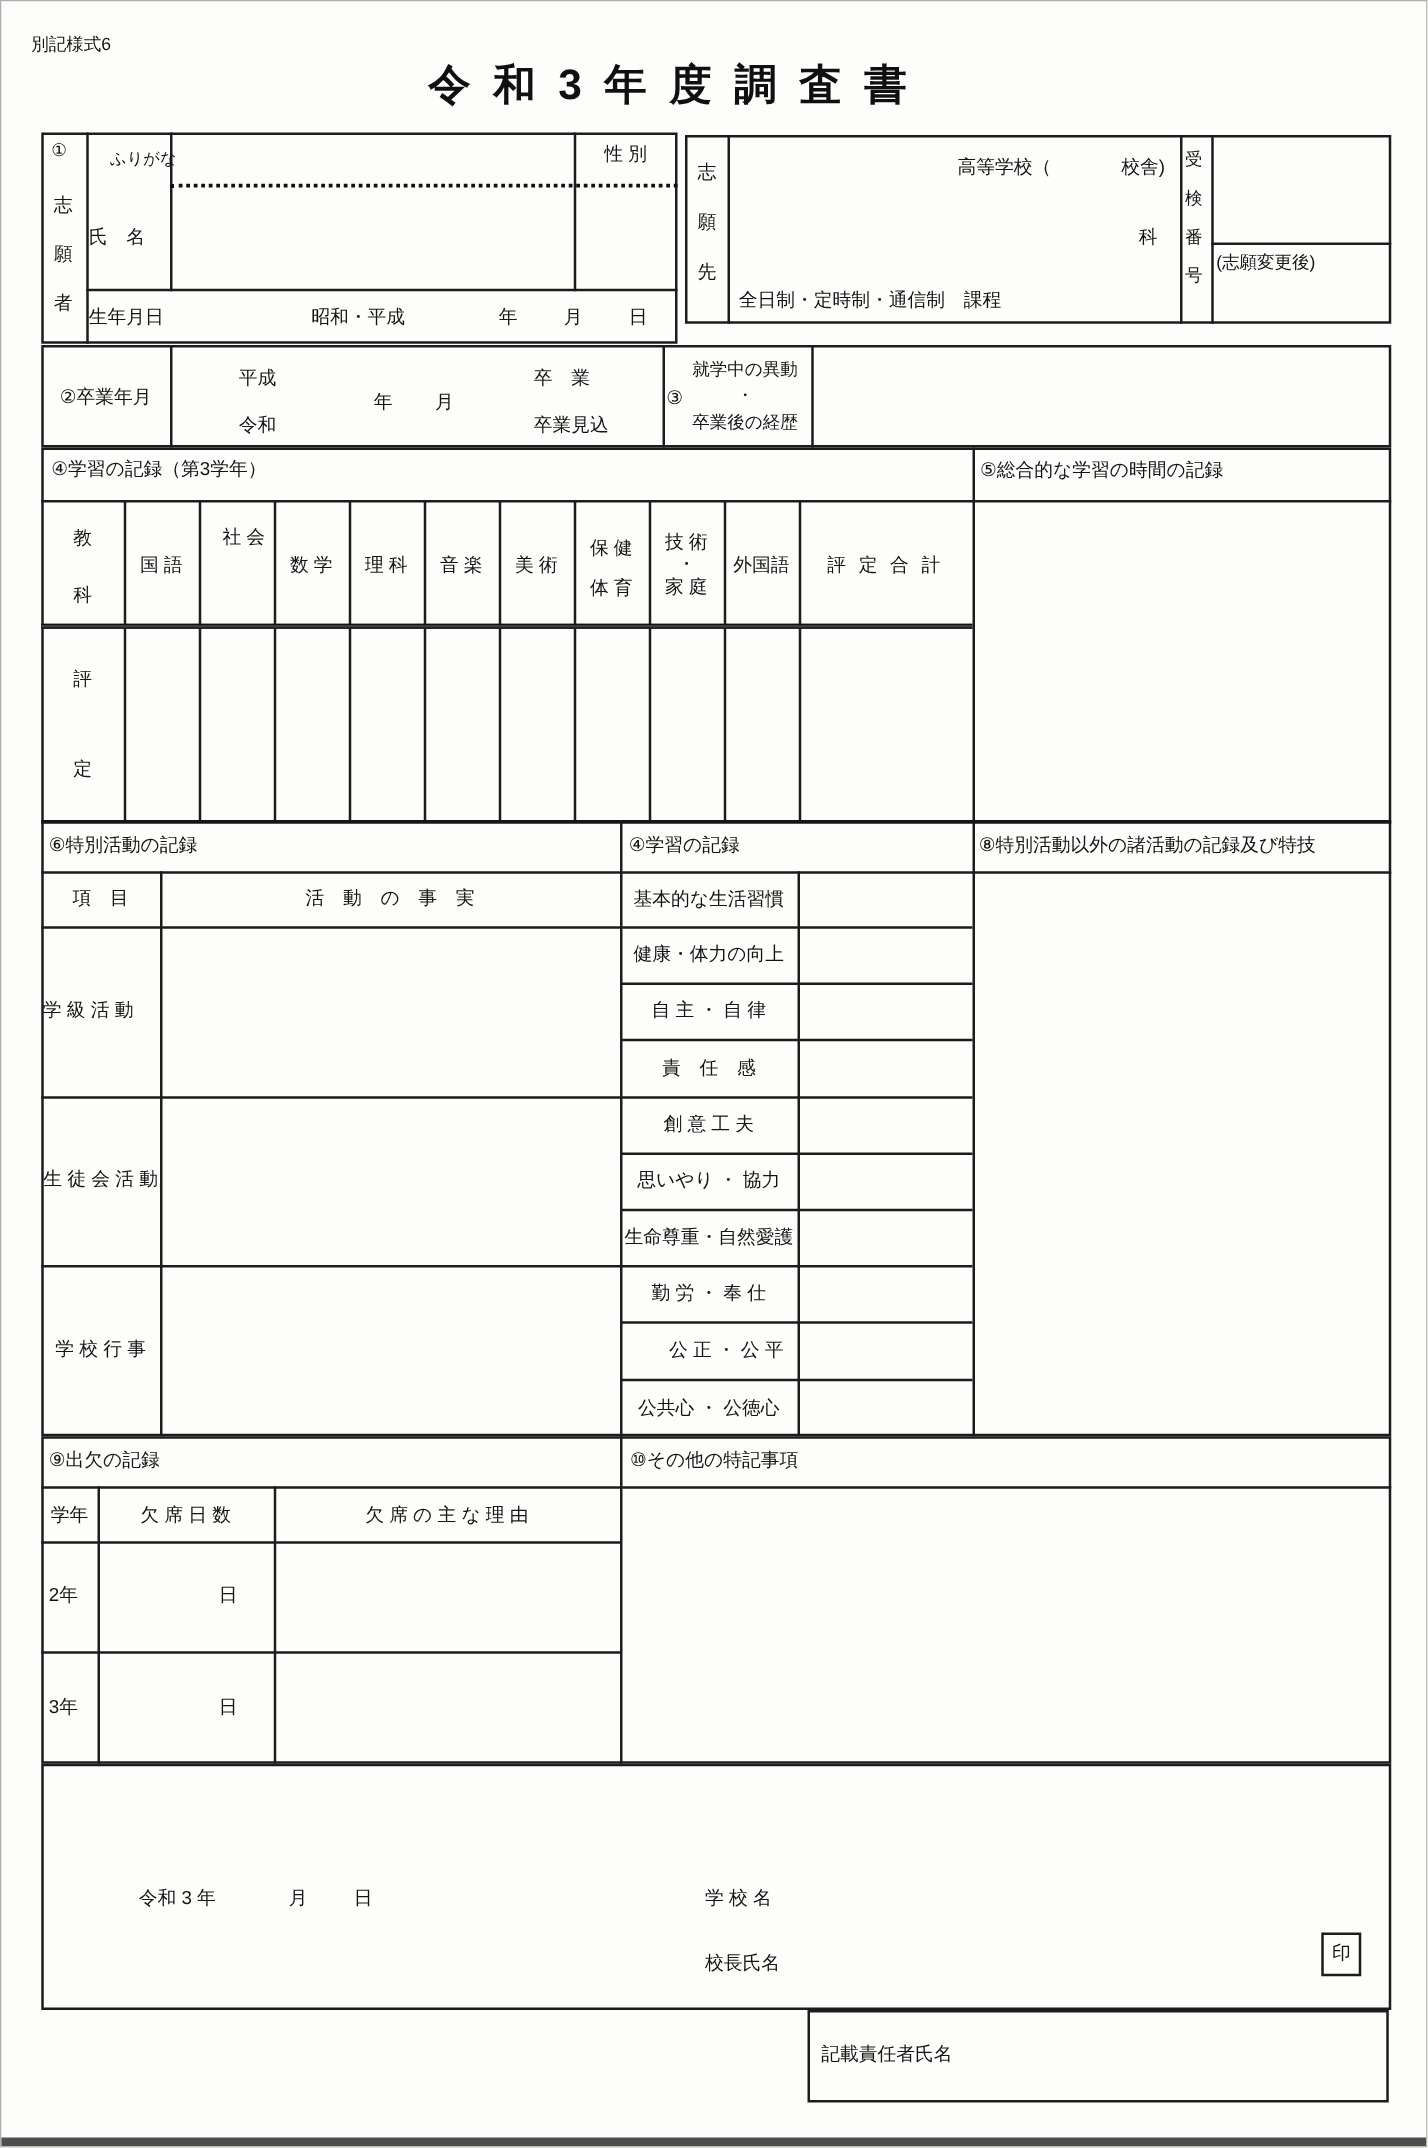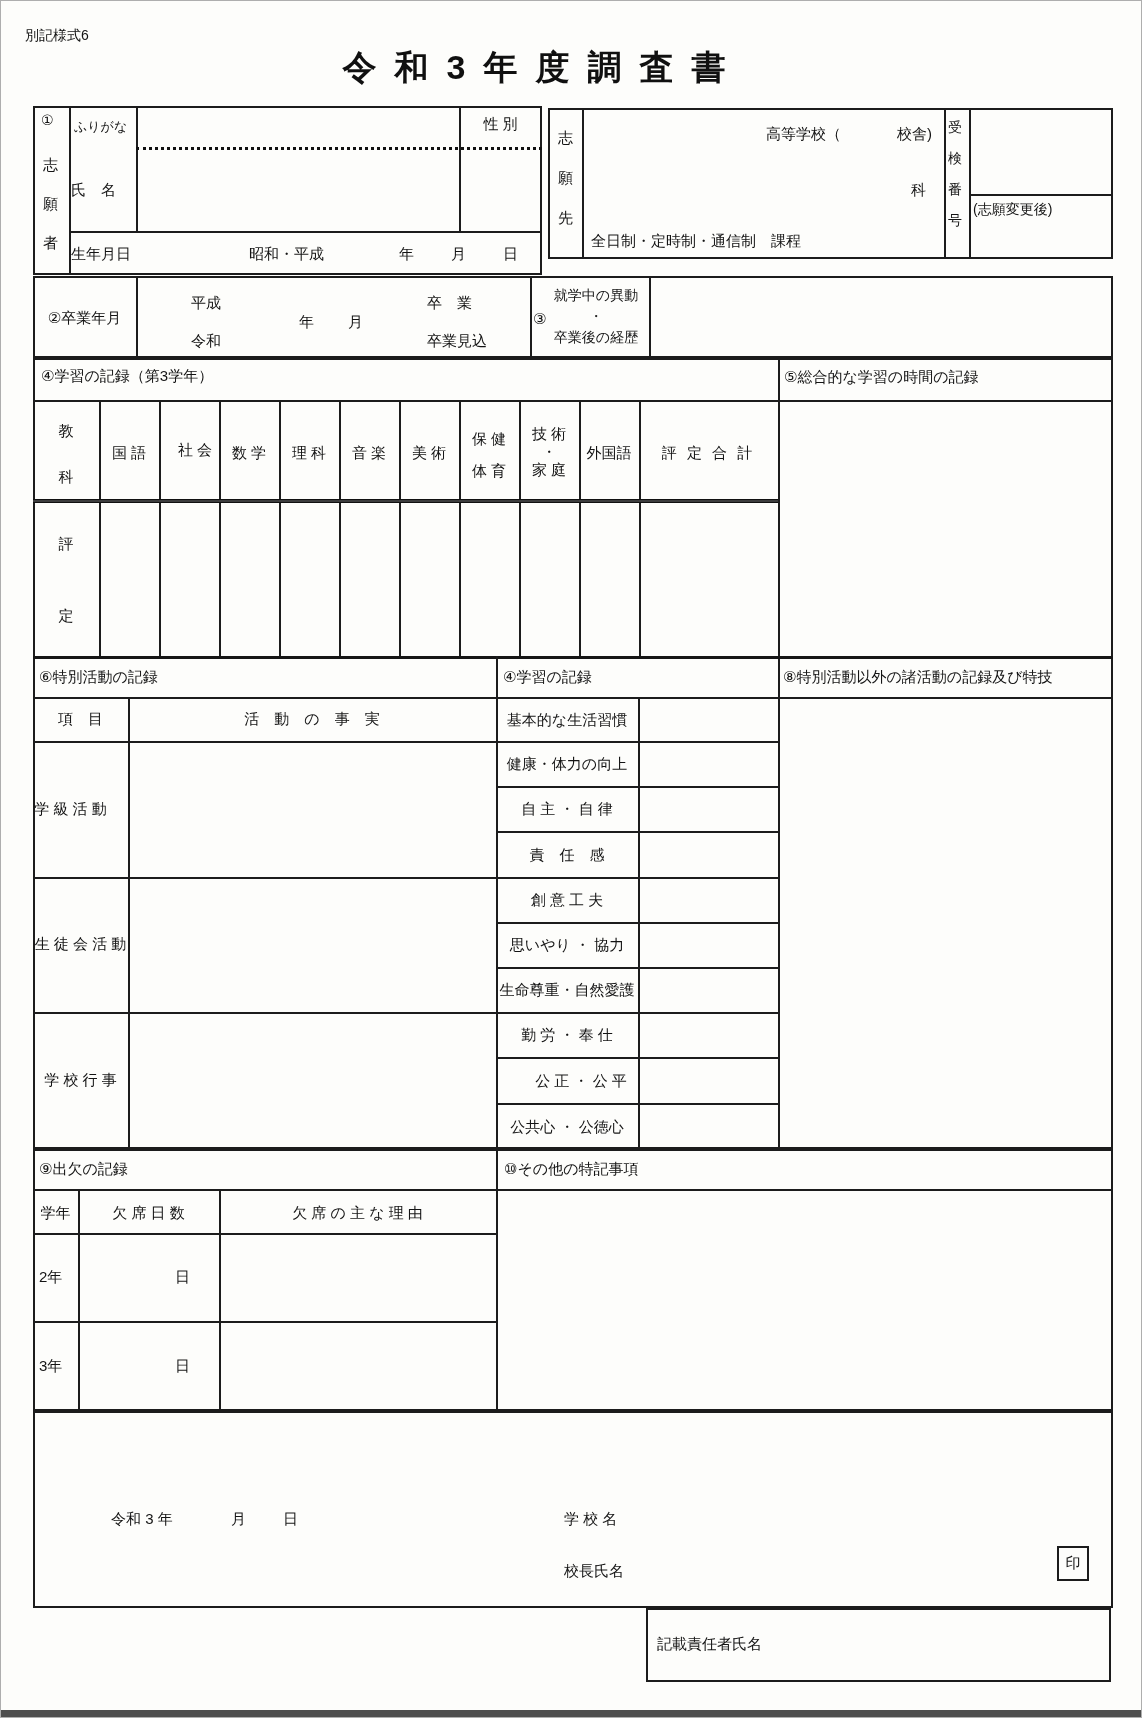--- a/index.html
+++ b/index.html
@@ -29,21 +29,21 @@
   <div class="box" style="left:32px;top:105px;width:509px;height:169px;"></div>
   <div class="vl" style="left:68px;top:105px;height:169px;"></div>
   <div class="vl" style="left:135px;top:105px;height:127px;"></div>
   <div class="vl" style="left:458px;top:105px;height:127px;"></div>
   <div class="hdot" style="left:135px;top:146px;width:406px;"></div>
   <div class="hl" style="left:68px;top:230px;width:473px;"></div>
   <span class="t t17" style="left:40px;top:111px;">①</span>
   <span class="t" style="left:42px;top:155px;">志</span>
   <span class="t" style="left:42px;top:194px;">願</span>
   <span class="t" style="left:42px;top:233px;">者</span>
-  <span class="t t13" style="left:73px;top:118px;">ふりがな</span>
+  <span class="t t13" style="left:87px;top:118px;">ふりがな</span>
   <div class="t" style="left:70px;top:180px;">氏　名</div>
   <div class="t c" style="left:458px;top:114px;width:83px;">性 別</div>
   <div class="t" style="left:70px;top:244px;">生年月日</div>
   <span class="t" style="left:248px;top:244px;">昭和・平成</span>
   <span class="t" style="left:398px;top:244px;">年</span>
   <span class="t" style="left:450px;top:244px;">月</span>
   <span class="t" style="left:502px;top:244px;">日</span>
 
   <div class="box" style="left:547px;top:107px;width:565px;height:151px;"></div>
   <div class="vl" style="left:581px;top:107px;height:151px;"></div>
@@ -97,21 +97,21 @@
   <div class="vl" style="left:578px;top:399px;height:256px;"></div>
   <div class="vl" style="left:638px;top:399px;height:256px;"></div>
   <div class="hl4" style="left:32px;top:498px;width:745px;"></div>
   <div class="hl3" style="left:32px;top:655px;width:1080px;"></div>
 
   <div class="t c" style="left:32px;top:421px;width:66px;">教</div>
   <div class="t c" style="left:32px;top:467px;width:66px;">科</div>
   <div class="t c" style="left:32px;top:534px;width:66px;">評</div>
   <div class="t c" style="left:32px;top:606px;width:66px;">定</div>
   <div class="t c" style="left:98px;top:443px;width:60px;">国 語</div>
-  <div class="t c" style="left:158px;top:440px;width:72px;">社 会</div>
+  <div class="t c" style="left:158px;top:420px;width:72px;">社 会</div>
   <div class="t c" style="left:218px;top:443px;width:60px;">数 学</div>
   <div class="t c" style="left:278px;top:443px;width:60px;">理 科</div>
   <div class="t c" style="left:338px;top:443px;width:60px;">音 楽</div>
   <div class="t c" style="left:398px;top:443px;width:60px;">美 術</div>
   <div class="t c" style="left:458px;top:429px;width:60px;">保 健</div>
   <div class="t c" style="left:458px;top:461px;width:60px;">体 育</div>
   <div class="t c" style="left:518px;top:424px;width:60px;">技 術</div>
   <div class="t c" style="left:518px;top:442px;width:60px;">・</div>
   <div class="t c" style="left:518px;top:460px;width:60px;">家 庭</div>
   <div class="t c" style="left:578px;top:443px;width:60px;">外国語</div>

